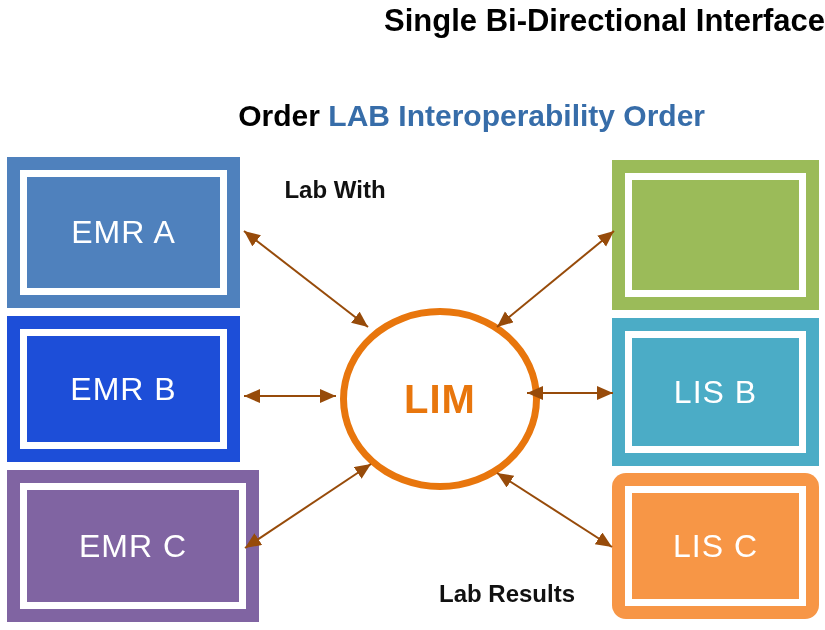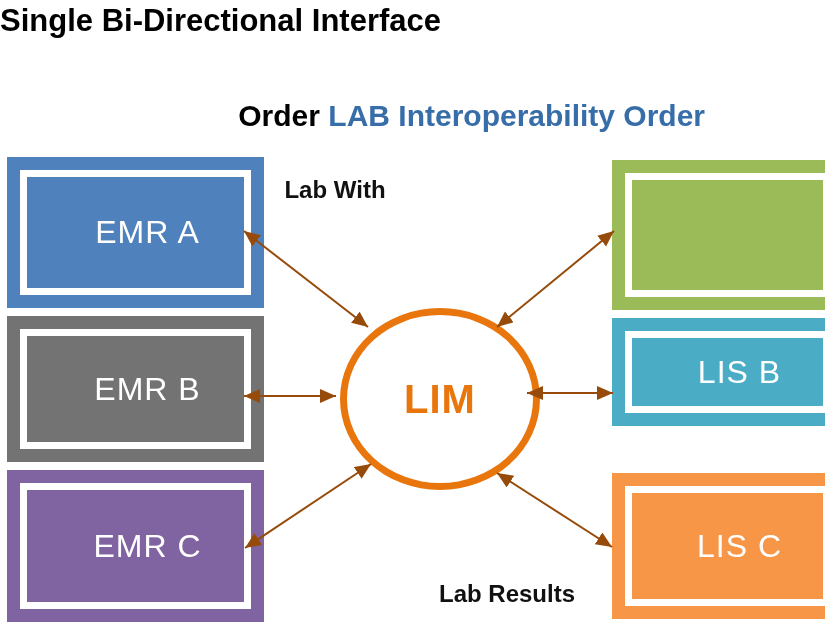--- a/index.html
+++ b/index.html
@@ -1,29 +1,29 @@
 <!DOCTYPE html>
 <html><head>
 <meta charset="utf-8">
 <style>
   html,body{margin:0;padding:0;background:#fff;}
   .stage{
     position:relative;width:825px;height:630px;background:#ffffff;
     font-family:"Liberation Sans",sans-serif;overflow:hidden;
   }
   .title{
-    position:absolute;left:0;top:2px;width:825px;text-align:left;
+    position:absolute;left:0;top:2px;width:825px;text-align:right;
     font-size:31px;font-weight:700;line-height:38px;color:#000;
   }
   .subtitle{
     position:absolute;left:85px;top:56px;width:740px;text-align:center;
     font-size:30px;font-weight:700;line-height:40px;color:#000;white-space:pre;
   }
   .node{
-    position:absolute;display:flex;align-items:center;justify-content:center;padding-left:24px;
+    position:absolute;display:flex;align-items:center;justify-content:center;
   }
   .node .frame{position:absolute;inset:13px;border:7px solid #ffffff;}
   .node .node-label{
     position:relative;color:#ffffff;font-size:32px;font-weight:400;letter-spacing:1px;
   }
   .hub{
     position:absolute;left:340px;top:308px;width:186px;height:168px;
     background:#ffffff;border:7px solid #14b8a6;border-radius:50%;
     display:flex;align-items:center;justify-content:center;z-index:1;
   }
@@ -50,40 +50,40 @@
 
   <div class="subtitle">
     <span>Order </span><span style="color: rgb(55, 109, 169);">LAB Interoperability Order</span>
   </div>
 
   <div class="node" style="left: 7px; top: 157px; width: 233px; height: 151px; background-color: rgb(79, 129, 189);">
     <div class="frame"></div>
     <span class="node-label">EMR A</span>
   </div>
 
-  <div class="node" style="left: 7px; top: 316px; width: 233px; height: 146px; background-color: #737373;">
+  <div class="node" style="left: 7px; top: 316px; width: 233px; height: 146px; background-color: #1d4ed8;">
     <div class="frame"></div>
     <span class="node-label">EMR B</span>
   </div>
 
-  <div class="node" style="left: 7px; top: 470px; width: 233px; height: 152px; background-color: rgb(128, 100, 162);">
+  <div class="node" style="left: 7px; top: 470px; width: 252px; height: 152px; background-color: rgb(128, 100, 162);">
     <div class="frame"></div>
     <span class="node-label">EMR C</span>
   </div>
 
   <div class="node" style="left: 612px; top: 160px; width: 207px; height: 150px; background-color: rgb(155, 187, 89);">
     <div class="frame"></div>
   </div>
 
-  <div class="node" style="left: 612px; top: 318px; width: 207px; height: 108px; background-color: rgb(75, 172, 198);">
+  <div class="node" style="left: 612px; top: 318px; width: 207px; height: 148px; background-color: rgb(75, 172, 198);">
     <div class="frame"></div>
     <span class="node-label">LIS B</span>
   </div>
 
-  <div class="node" style="left: 612px; top: 473px; width: 207px; height: 146px; background-color: rgb(247, 150, 70);">
+  <div class="node" style="left: 612px; top: 473px; width: 207px; height: 146px; background-color: rgb(247, 150, 70); border-radius: 14px;">
     <div class="frame"></div>
     <span class="node-label">LIS C</span>
   </div>
 
   <div class="hub" style="border-color: rgb(232, 118, 13);">
     <span class="hub-label" style="color: rgb(232, 118, 13);">LIM</span>
   </div>
 
   <div class="flow-label order">Lab With</div>
   <div class="flow-label results">Lab Results</div>

